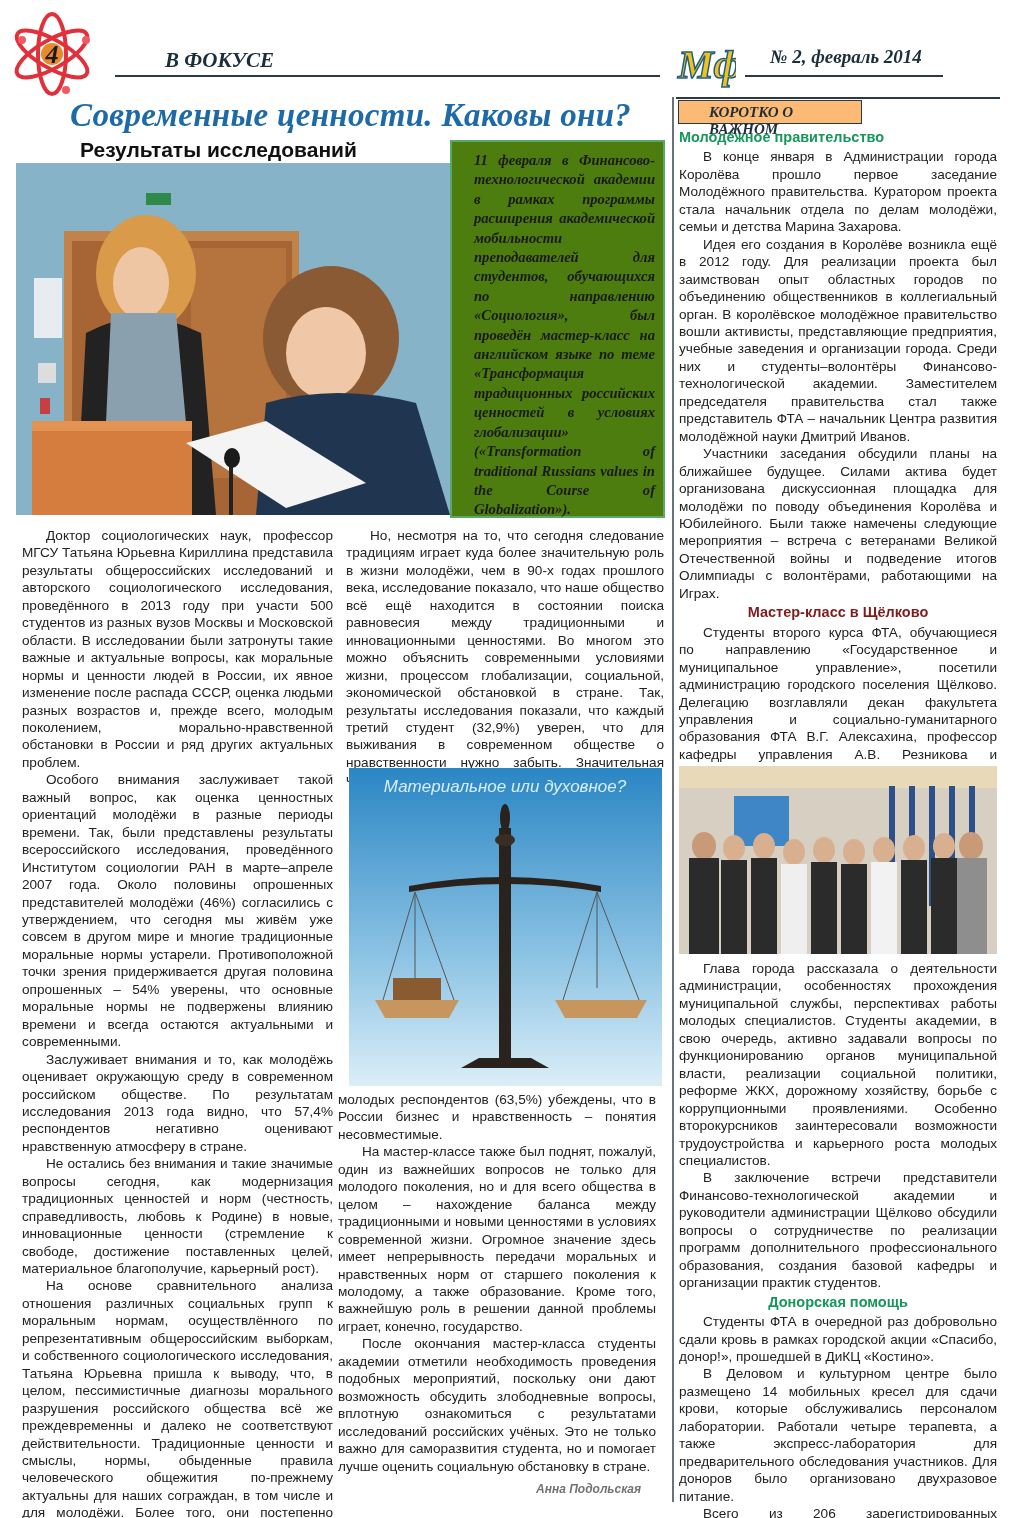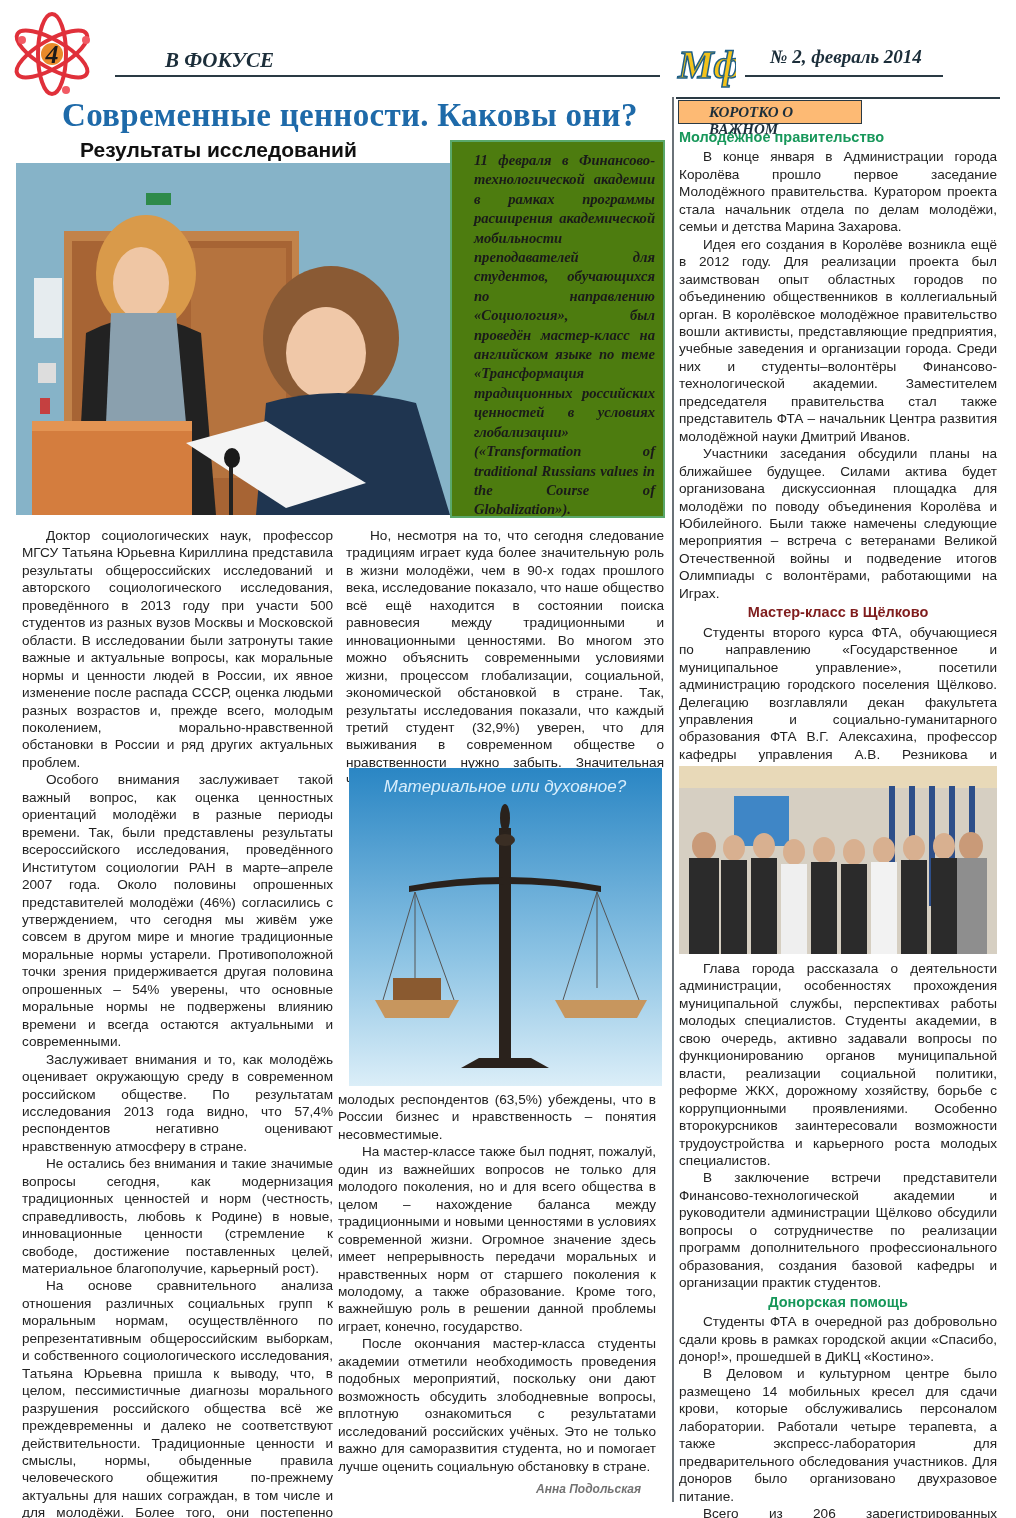--- a/index.html
+++ b/index.html
@@ -10,21 +10,21 @@
 
   
   #page-num-logo { left: 8px; top: 10px; width: 88px; height: 86px; }
   #section-label { left: 150px; top: 48px; font-family: "Liberation Serif", serif; font-style: italic; font-weight: bold; font-size: 21px; color: #1c2e3a; margin-left: 15px; }
   #header-line-left { left: 115px; top: 75px; width: 545px; height: 2px; background: #2a3a44; }
   #mf-logo { left: 676px; top: 40px; width: 60px; height: 50px; }
   #issue-label { left: 770px; top: 46px; font-family: "Liberation Serif", serif; font-style: italic; font-weight: bold; font-size: 19px; color: #1c2e3a; }
   #header-line-right { left: 745px; top: 75px; width: 198px; height: 2px; background: #2a3a44; }
 
   
-  #main-title { left: 62px; top: 97px; font-family: "Liberation Serif", serif; font-weight: bold; font-size: 33px; color: #1e6aa9; letter-spacing: 0.3px; }
+  #main-title { left: 70px; top: 97px; font-family: "Liberation Serif", serif; font-style: italic; font-weight: bold; font-size: 33px; color: #1e6aa9; letter-spacing: 0.3px; }
   #sub-title { left: 80px; top: 138px; font-weight: bold; font-size: 21px; color: #111; }
 
   
   #photo-lecture { left: 16px; top: 163px; width: 434px; height: 352px; overflow: hidden; background: #7aa9bf; }
 
   
   #intro-box { left: 450px; top: 140px; width: 215px; height: 378px; background: #4d7c0f; border: 2px solid #5aa86a; padding: 9px 8px 6px 22px; }
   #intro-box p { font-family: "Liberation Serif", serif; font-style: italic; font-weight: bold; font-size: 14.6px; line-height: 19.4px; text-align: justify; color: #1a1a1a; }
 
   

